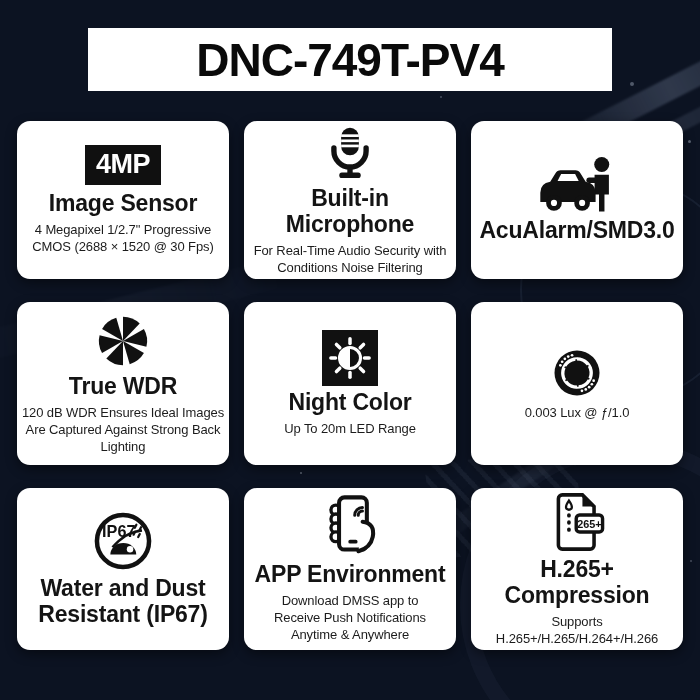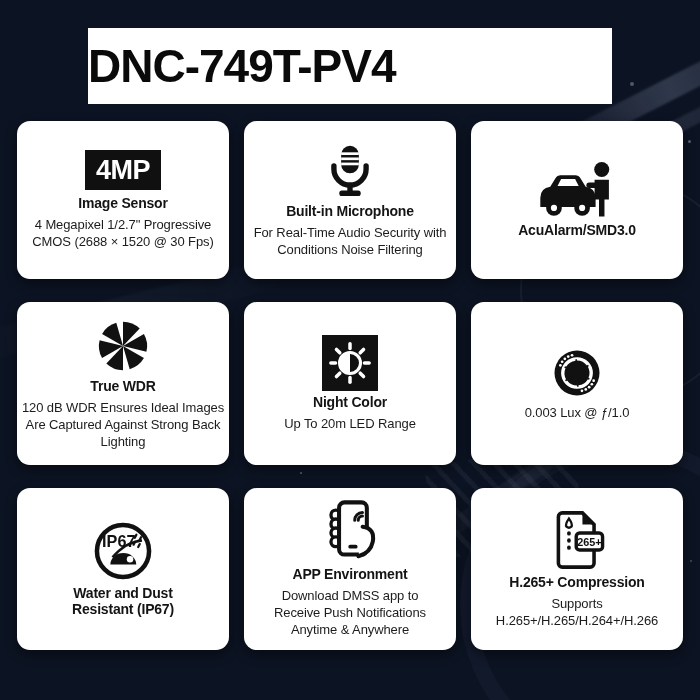--- a/index.html
+++ b/index.html
@@ -27,23 +27,23 @@
     transform:rotate(-8deg); filter:blur(.4px);
   }
   .arc {
     border-radius:50%; border:16px solid rgba(120,140,175,0.06);
   }
   .arc.a1 { right:-90px; bottom:-70px; width:330px; height:330px; }
   .arc.a2 { right:-40px; top:180px; width:220px; height:220px; border-width:2px; border-color:rgba(130,150,185,0.10); }
   .dot { border-radius:50%; background:#cfd9ea; }
   
   .banner {
-    position:absolute; left:88px; top:28px; width:524px; height:76px;
+    position:absolute; left:88px; top:28px; width:524px; height:63px;
     background:#ffffff;
-    display:flex; align-items:center; justify-content:flex-start;
+    display:flex; align-items:center; justify-content:center;
   }
   .banner h1 {
     font-size:46px; font-weight:bold; color:#0a0a0a; letter-spacing:-1px;
     line-height:1;
   }
   
   .grid {
     position:absolute; left:17px; top:121px; width:666px;
     display:grid;
     grid-template-columns:repeat(3, 212px);
@@ -53,21 +53,21 @@
   .card {
     background:#ffffff;
     border-radius:13px;
     box-shadow:0 4px 12px rgba(0,0,0,0.45);
     display:flex; flex-direction:column; align-items:center; justify-content:center;
     text-align:center;
     padding:6px 4px;
     gap:4px;
   }
   .card-title {
-    font-size:14px; font-weight:bold; color:#141414;
+    font-size:23px; font-weight:bold; color:#141414;
     line-height:1.12; letter-spacing:-0.2px;
     white-space:pre-line;
   }
   .card-desc {
     font-size:13px; color:#1c1c1c; line-height:1.32;
     letter-spacing:-0.1px;
     white-space:pre-line;
   }
   .badge-4mp {
     width:76px; height:40px; background:#101010; color:#ffffff;

